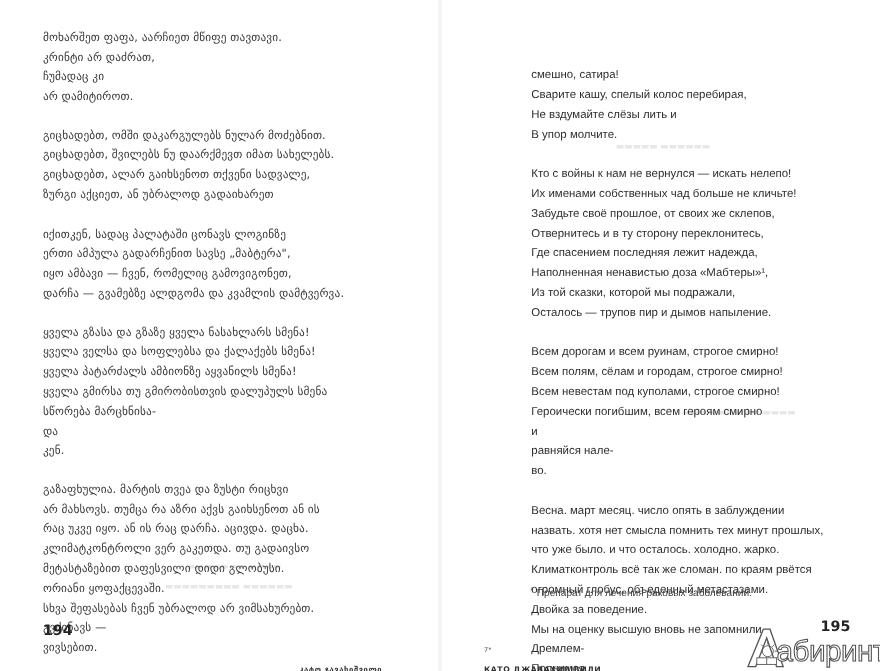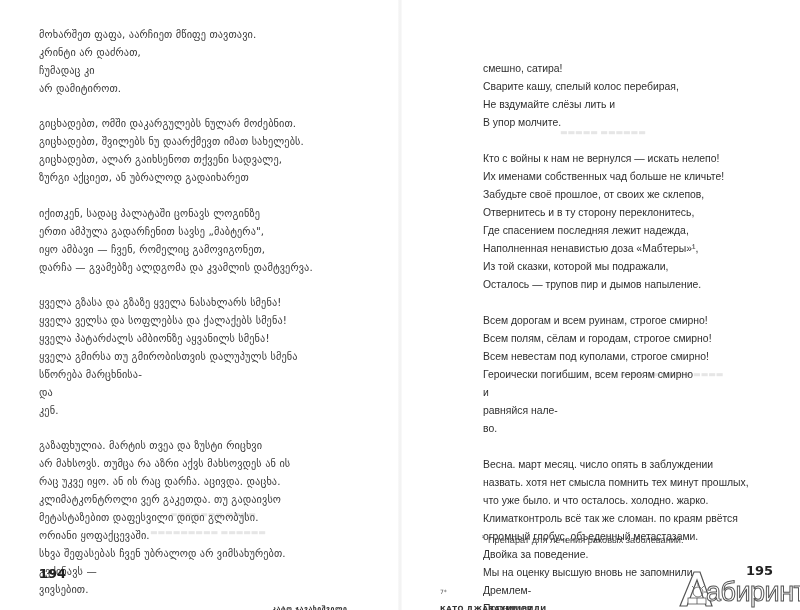--- a/index.html
+++ b/index.html
@@ -110,21 +110,21 @@
       <span class="line">ყველა ველსა და სოფლებსა და ქალაქებს სმენა!</span>
       <span class="line">ყველა პატარძალს ამბიონზე აყვანილს სმენა!</span>
       <span class="line">ყველა გმირსა თუ გმირობისთვის დალუპულს სმენა</span>
       <span class="line">სწორება მარცხნისა-</span>
       <span class="line">და</span>
       <span class="line">კენ.</span>
     </div>
     <span class="stanza-gap"></span>
     <div>
       <span class="line">გაზაფხულია. მარტის თვეა და ზუსტი რიცხვი</span>
-      <span class="line">არ მახსოვს. თუმცა რა აზრი აქვს მახსოვდეს ან ის</span>
+      <span class="line">არ მახსოვს. თუმცა რა აზრი აქვს გაიხსენოთ ან ის</span>
       <span class="line">რაც უკვე იყო. ან ის რაც დარჩა. აცივდა. დაცხა.</span>
       <span class="line">კლიმატკონტროლი ვერ გაკეთდა. თუ გადაივსო</span>
       <span class="line">მეტასტაზებით დაფესვილი დიდი გლობუსი.</span>
       <span class="line">ორიანი ყოფაქცევაში.</span>
       <span class="line">სხვა შეფასებას ჩვენ უბრალოდ არ ვიმსახურებთ.</span>
       <span class="line">გვძინავს —</span>
       <span class="line">ვივსებით.</span>
     </div>
   </div>
 

